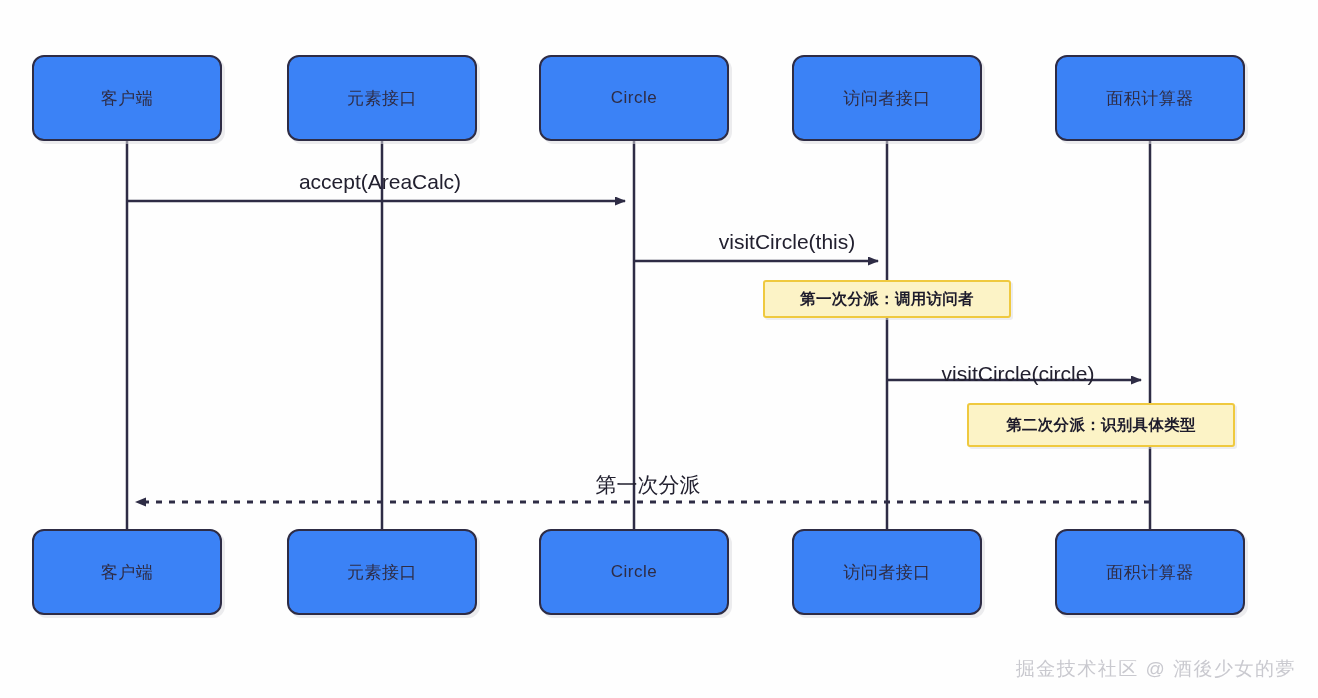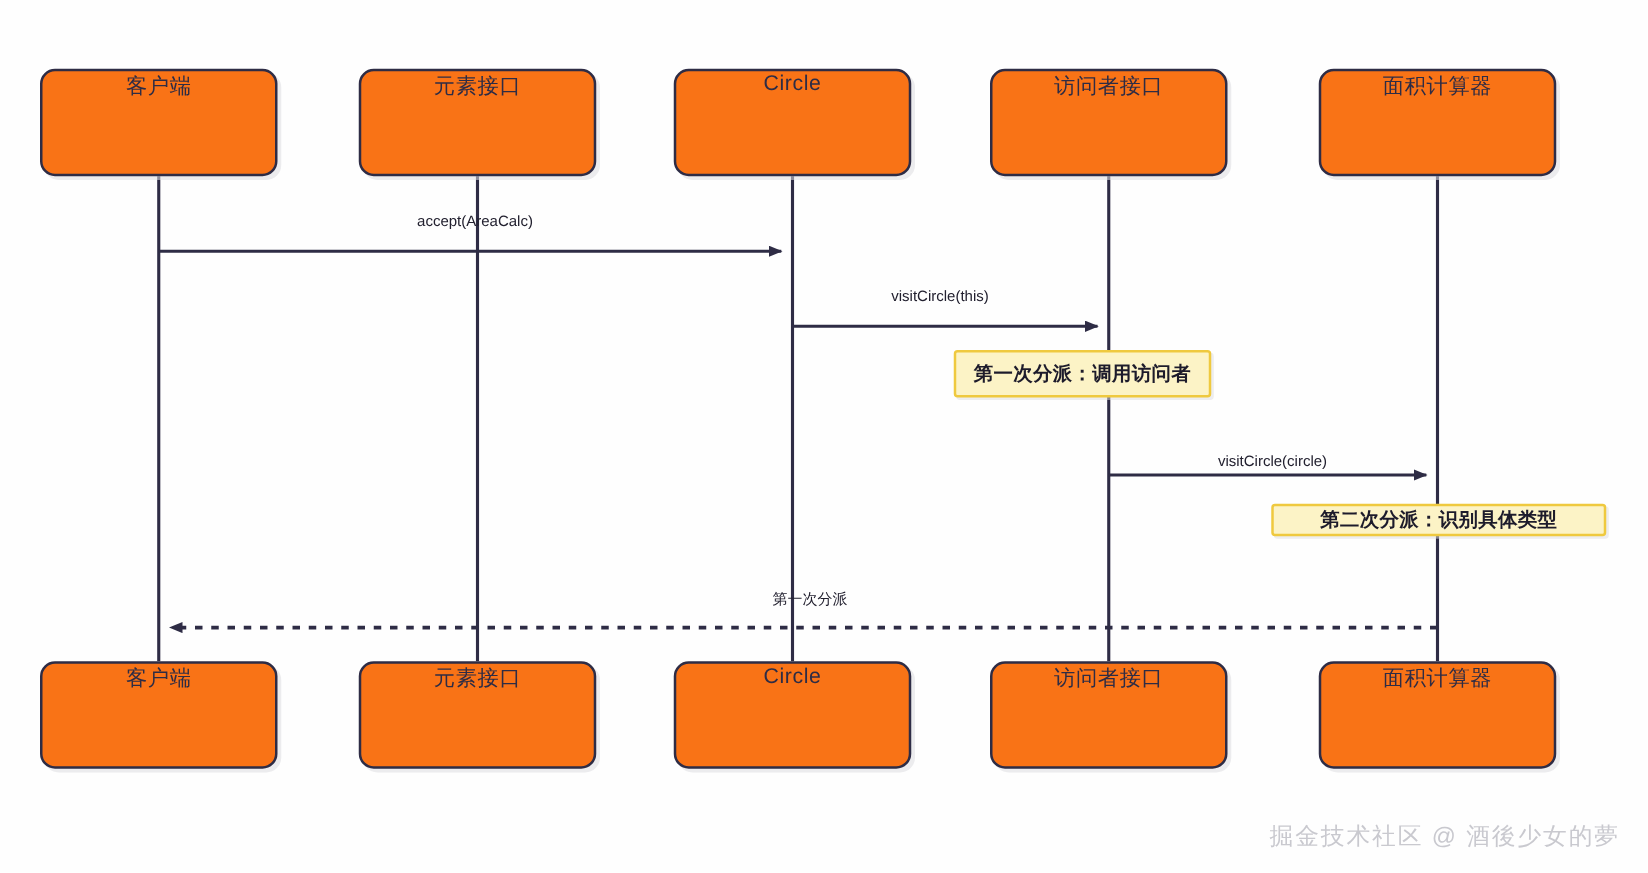--- a/index.html
+++ b/index.html
@@ -19,35 +19,36 @@
     position: absolute;
     inset: 0;
     width: 1318px;
     height: 698px;
   }
   .participant-box {
     position: absolute;
     box-sizing: border-box;
     border: 2.5px solid #2e2c45;
     border-radius: 12px;
-    background: #f97316;
+    background: #3b82f6;
     display: flex;
+    align-items: center;
     justify-content: center;
     box-shadow: 3px 3px 0 rgba(220,220,224,0.55);
     z-index: 3;
   }
   .participant-label {
     font-size: 17px;
     color: #2e2c45;
     letter-spacing: 0.5px;
     white-space: nowrap;
   }
   .msg-label {
     position: absolute;
-    font-size: 12px;
+    font-size: 21px;
     color: #22202f;
     white-space: nowrap;
     transform: translateX(-50%);
     z-index: 4;
   }
   .note-box {
     position: absolute;
     box-sizing: border-box;
     background: #fcf3c6;
     border: 2px solid #efc93f;
@@ -136,27 +137,27 @@
       </div>
       <div class="participant-box" style="left: 792px; top: 529px; width: 190px; height: 86px;">
         <span class="participant-label">访问者接口</span>
       </div>
       <div class="participant-box" style="left: 1055px; top: 529px; width: 190px; height: 86px;">
         <span class="participant-label">面积计算器</span>
       </div>
     </div>
   <div id="message-labels">
       <div class="msg-label" style="left: 380px; top: 170px;">accept(AreaCalc)</div>
-      <div class="msg-label" style="left: 752px; top: 230px;">visitCircle(this)</div>
+      <div class="msg-label" style="left: 787px; top: 230px;">visitCircle(this)</div>
       <div class="msg-label" style="left: 1018px; top: 362px;">visitCircle(circle)</div>
       <div class="msg-label" style="left: 648px; top: 471px;">第一次分派</div>
     </div>
   <div id="notes">
-      <div class="note-box" style="left: 763px; top: 280px; width: 206px; height: 38px;">
+      <div class="note-box" style="left: 763px; top: 280px; width: 248px; height: 38px;">
         <span class="note-text">第一次分派：调用访问者</span>
       </div>
-      <div class="note-box" style="left: 1017px; top: 403px; width: 268px; height: 26px;">
+      <div class="note-box" style="left: 967px; top: 403px; width: 268px; height: 44px;">
         <span class="note-text">第二次分派：识别具体类型</span>
       </div>
     </div>
 
   <div id="watermark">掘金技术社区 @ 酒後少女的夢</div>
 </div>
 
 </body></html>

